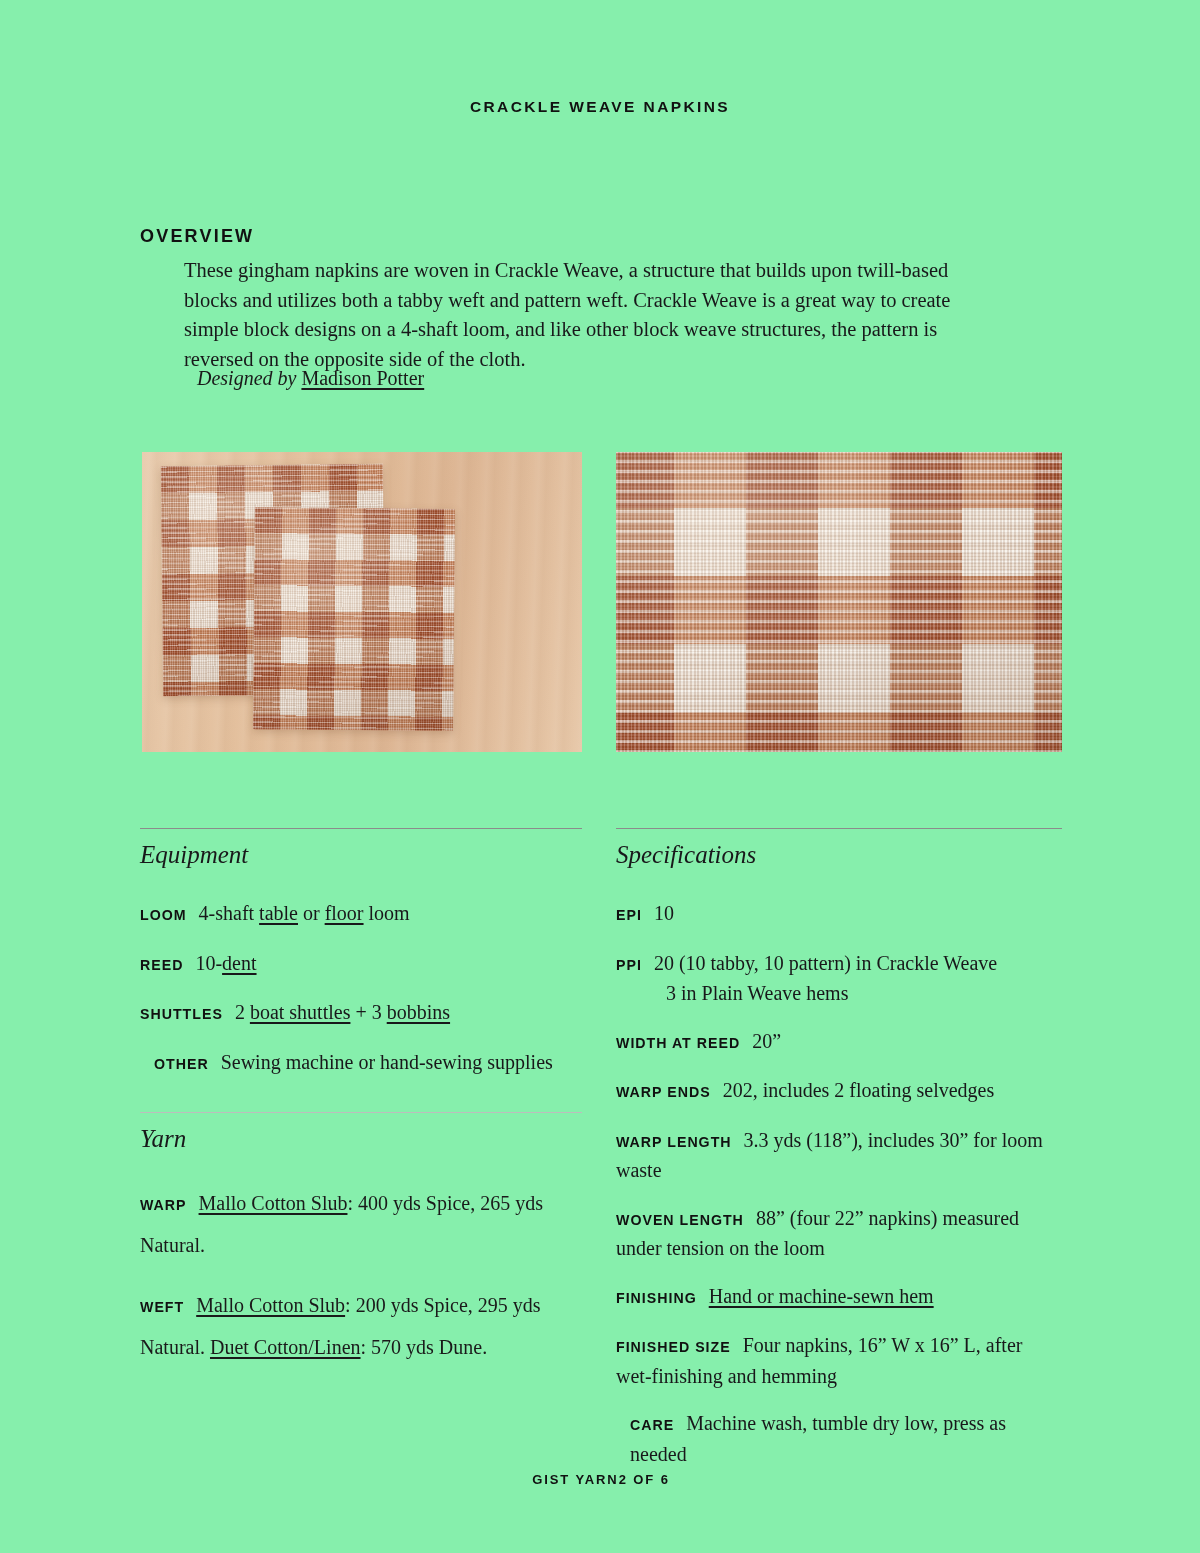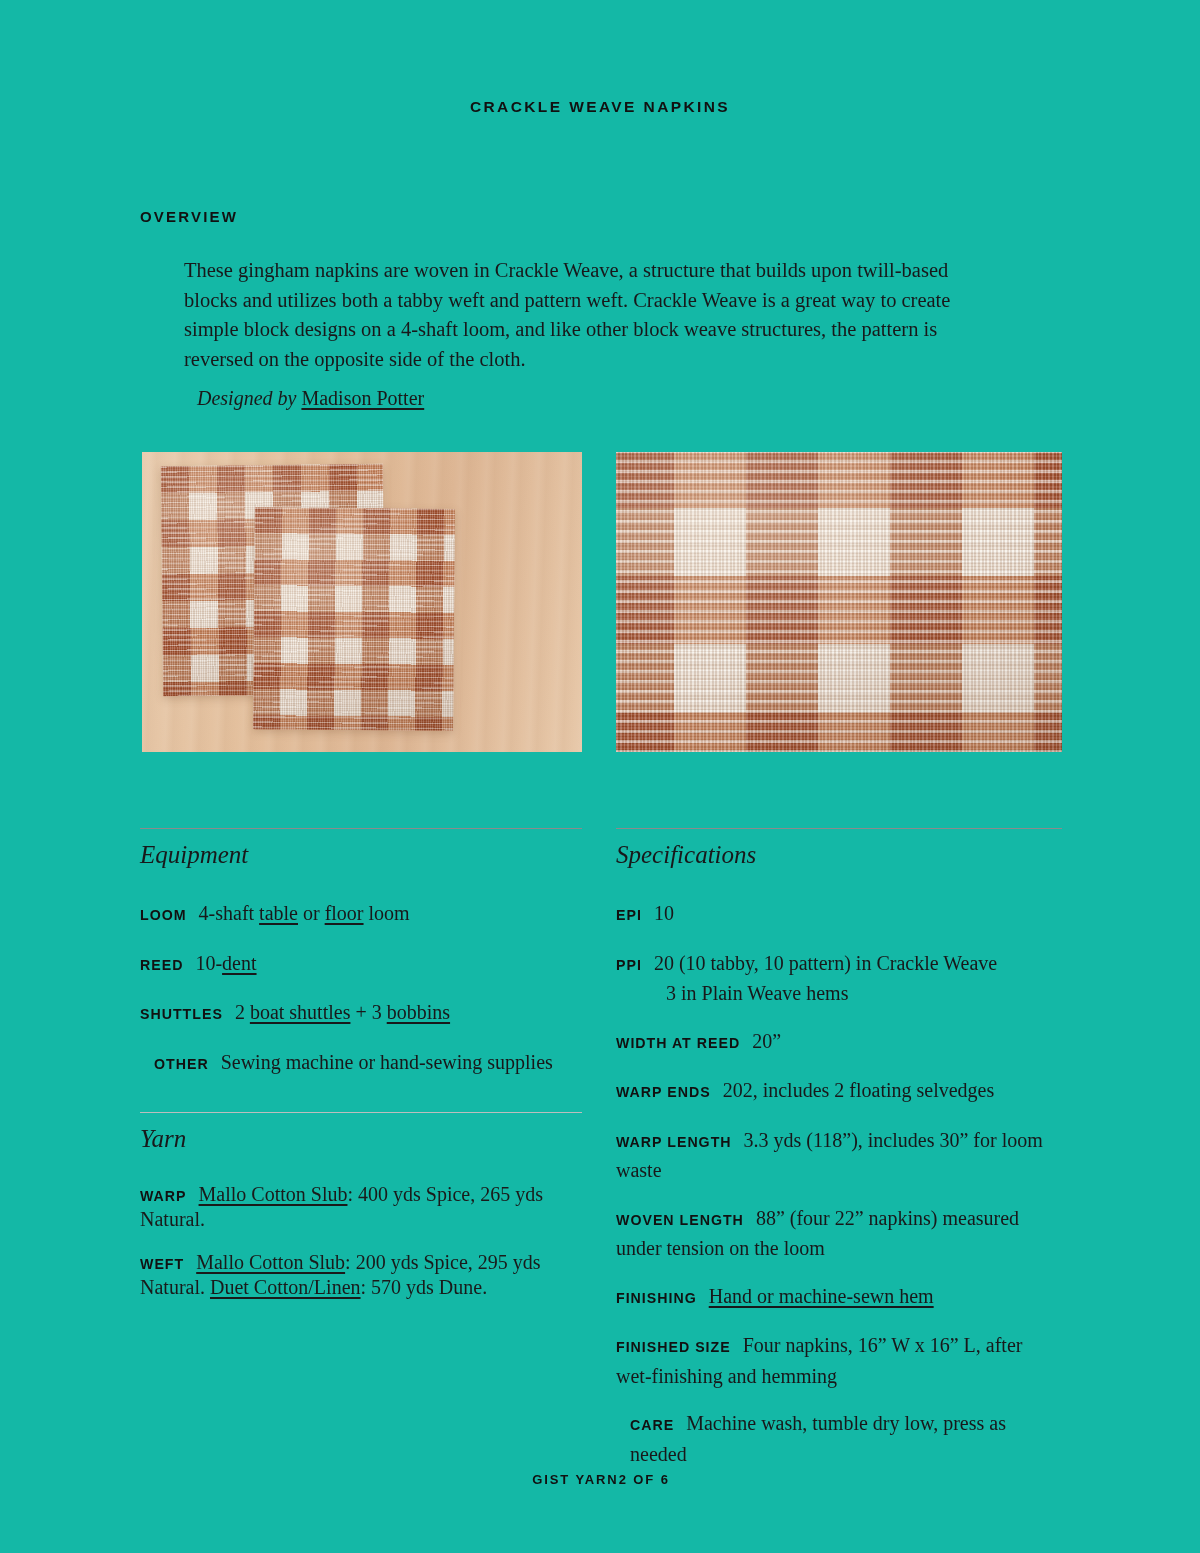--- a/index.html
+++ b/index.html
@@ -12,63 +12,63 @@
     height: 1553px;
     position: relative;
     font-family: "Liberation Serif", serif;
     color: #1a1a1a;
     overflow: hidden;
   }
 
   .page {
     position: absolute;
     inset: 0;
-    background: #14b8a6;
+    background: #86efac;
   }
 
   
   .doc-title {
     position: absolute;
     top: 98px;
     left: 0;
     width: 1200px;
     text-align: center;
     font-family: "Liberation Sans", sans-serif;
     font-weight: 700;
     font-size: 15.5px;
     letter-spacing: 2.4px;
     color: #111111;
   }
 
   
   .section-heading {
     position: absolute;
     left: 140px;
-    top: 208px;
+    top: 226px;
     font-family: "Liberation Sans", sans-serif;
     font-weight: 700;
-    font-size: 15px;
+    font-size: 18px;
     letter-spacing: 2.2px;
     color: #111111;
   }
 
   .overview-body {
     position: absolute;
     left: 184px;
     top: 256px;
     width: 775px;
     font-size: 20.5px;
     line-height: 29.5px;
     color: #18181a;
   }
 
   .designer {
     position: absolute;
     left: 197px;
-    top: 384px;
+    top: 364px;
     font-size: 20px;
     line-height: 28px;
   }
   .designer .lead {
     font-style: italic;
   }
   .designer .name {
     text-decoration: underline;
     text-underline-offset: 2.5px;
   }
@@ -245,21 +245,21 @@
   .spec-sub {
     display: block;
     padding-left: 50px;
   }
 
   .block-gap { margin-top: 34px; }
 
   .yarn-list { margin-top: 30px; }
   .yarn-row {
     font-size: 20px;
-    line-height: 23px;
+    line-height: 40px;
     margin-bottom: 20px;
   }
 
   
   .footer {
     position: absolute;
     left: 140px;
     right: 138px;
     top: 1472px;
     display: flex;

